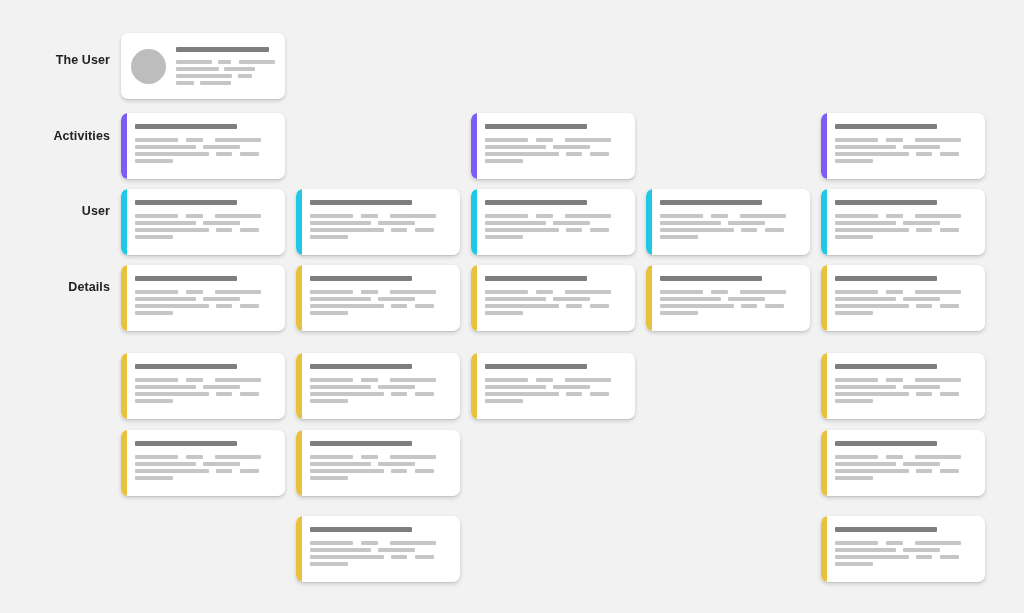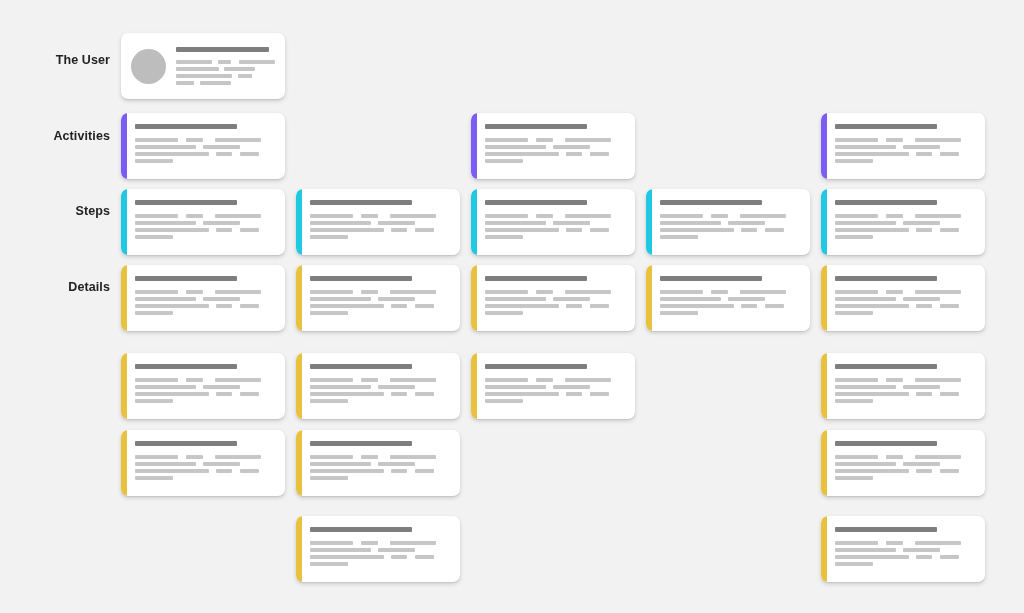--- a/index.html
+++ b/index.html
@@ -122,21 +122,21 @@
     margin-bottom: 8px;
     width: 92%;
   }
 </style>
 </head>
 <body>
 
 <div id="board">
     <div class="row-label" style="top: 53px;">The User</div>
     <div class="row-label" style="top: 129px;">Activities</div>
-    <div class="row-label" style="top: 204px;">Steps</div>
+    <div class="row-label" style="top: 204px;">User</div>
     <div class="row-label" style="top: 280px;">Details</div>
     <div class="card user-card" style="left: 121px; top: 33px; width: 164px; height: 66px;">
       <div class="user-inner">
         <div class="avatar"></div>
         <div class="user-lines">
           <div class="sk-title"></div>
           <div class="sk-line">
             <div class="sk-seg" style="width: 36%;"></div>
             <div class="sk-gap" style="width: 6%;"></div>
             <div class="sk-seg" style="width: 12%;"></div>

